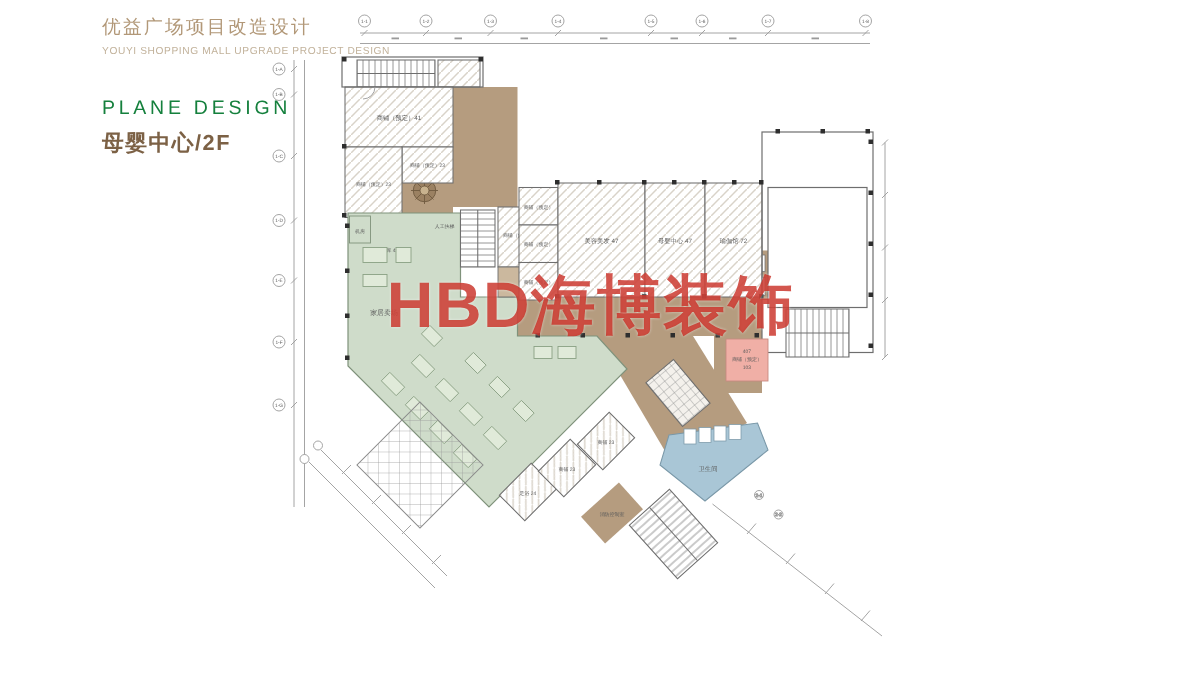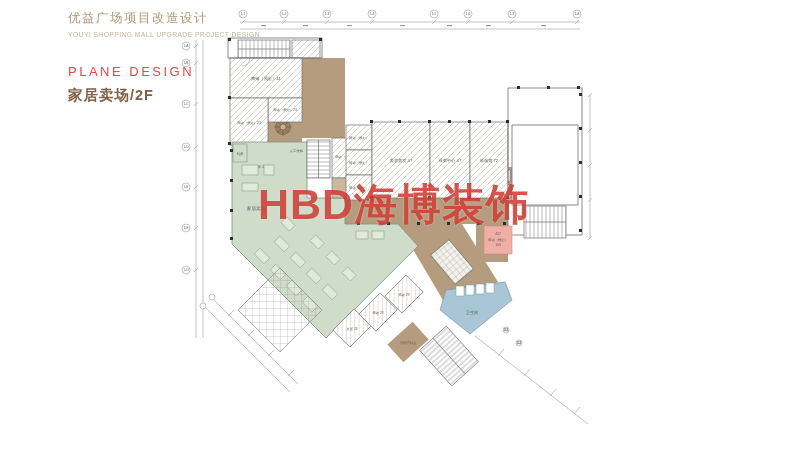--- a/index.html
+++ b/index.html
@@ -4,21 +4,21 @@
 <style>
   html,body{margin:0;padding:0;}
   body{
     width:800px;height:450px;position:relative;background:#ffffff;
     font-family:"Liberation Sans", sans-serif;overflow:hidden;
   }
   
   .header{position:absolute;left:32px;top:10px;margin-left:36px;}
   .h-cn{font-size:12.5px;color:#b29878;letter-spacing:1.5px;}
   .h-en{font-size:6.8px;color:#c2b29b;letter-spacing:.4px;margin-top:4px;}
-  .p-en{font-size:13px;color:#ef4444;letter-spacing:2.5px;margin-top:26px;}
+  .p-en{font-size:13px;color:#15803d;letter-spacing:2.5px;margin-top:26px;}
   .p-cn{font-size:14.5px;color:#7c6145;font-weight:bold;letter-spacing:1px;margin-top:7px;}
   
   .watermark{position:absolute;left:214px;top:182px;width:360px;text-align:center;
     pointer-events:none;z-index:5;line-height:1.05;}
   .wm-brand{font-size:43px;font-weight:bold;color:rgba(198,39,28,.78);
     letter-spacing:1px;text-shadow:0 0 2px rgba(255,255,255,.55);}
   .wm-url{font-size:24px;color:rgba(214,92,80,.8);letter-spacing:3px;
     text-shadow:0 0 2px rgba(255,255,255,.6);}
   
   .plan{position:absolute;left:0;top:0;width:800px;height:450px;}
@@ -34,21 +34,21 @@
   .col{fill:#2e2e2e;}
   .furn{stroke:#8ba184;stroke-width:.6;fill:#e0ead9;}
 </style>
 </head>
 <body>
 
 <div class="header">
   <div class="h-cn">优益广场项目改造设计</div>
   <div class="h-en">YOUYI SHOPPING MALL UPGRADE PROJECT DESIGN</div>
   <div class="p-en">PLANE DESIGN</div>
-  <div class="p-cn">家居卖场/2F</div>
+  <div class="p-cn">母婴中心/2F</div>
 </div>
 
 <svg class="plan" viewBox="0 0 800 450">
   <defs>
     <pattern id="hatch" width="6" height="6" patternUnits="userSpaceOnUse">
       <rect width="6" height="6" fill="#ffffff"></rect>
       <path d="M0,6 L6,0" stroke="#d9d3c9" stroke-width="1"></path>
     </pattern>
     <pattern id="treadsV" width="4" height="12" patternUnits="userSpaceOnUse">
       <rect width="4" height="12" fill="#ffffff"></rect>

